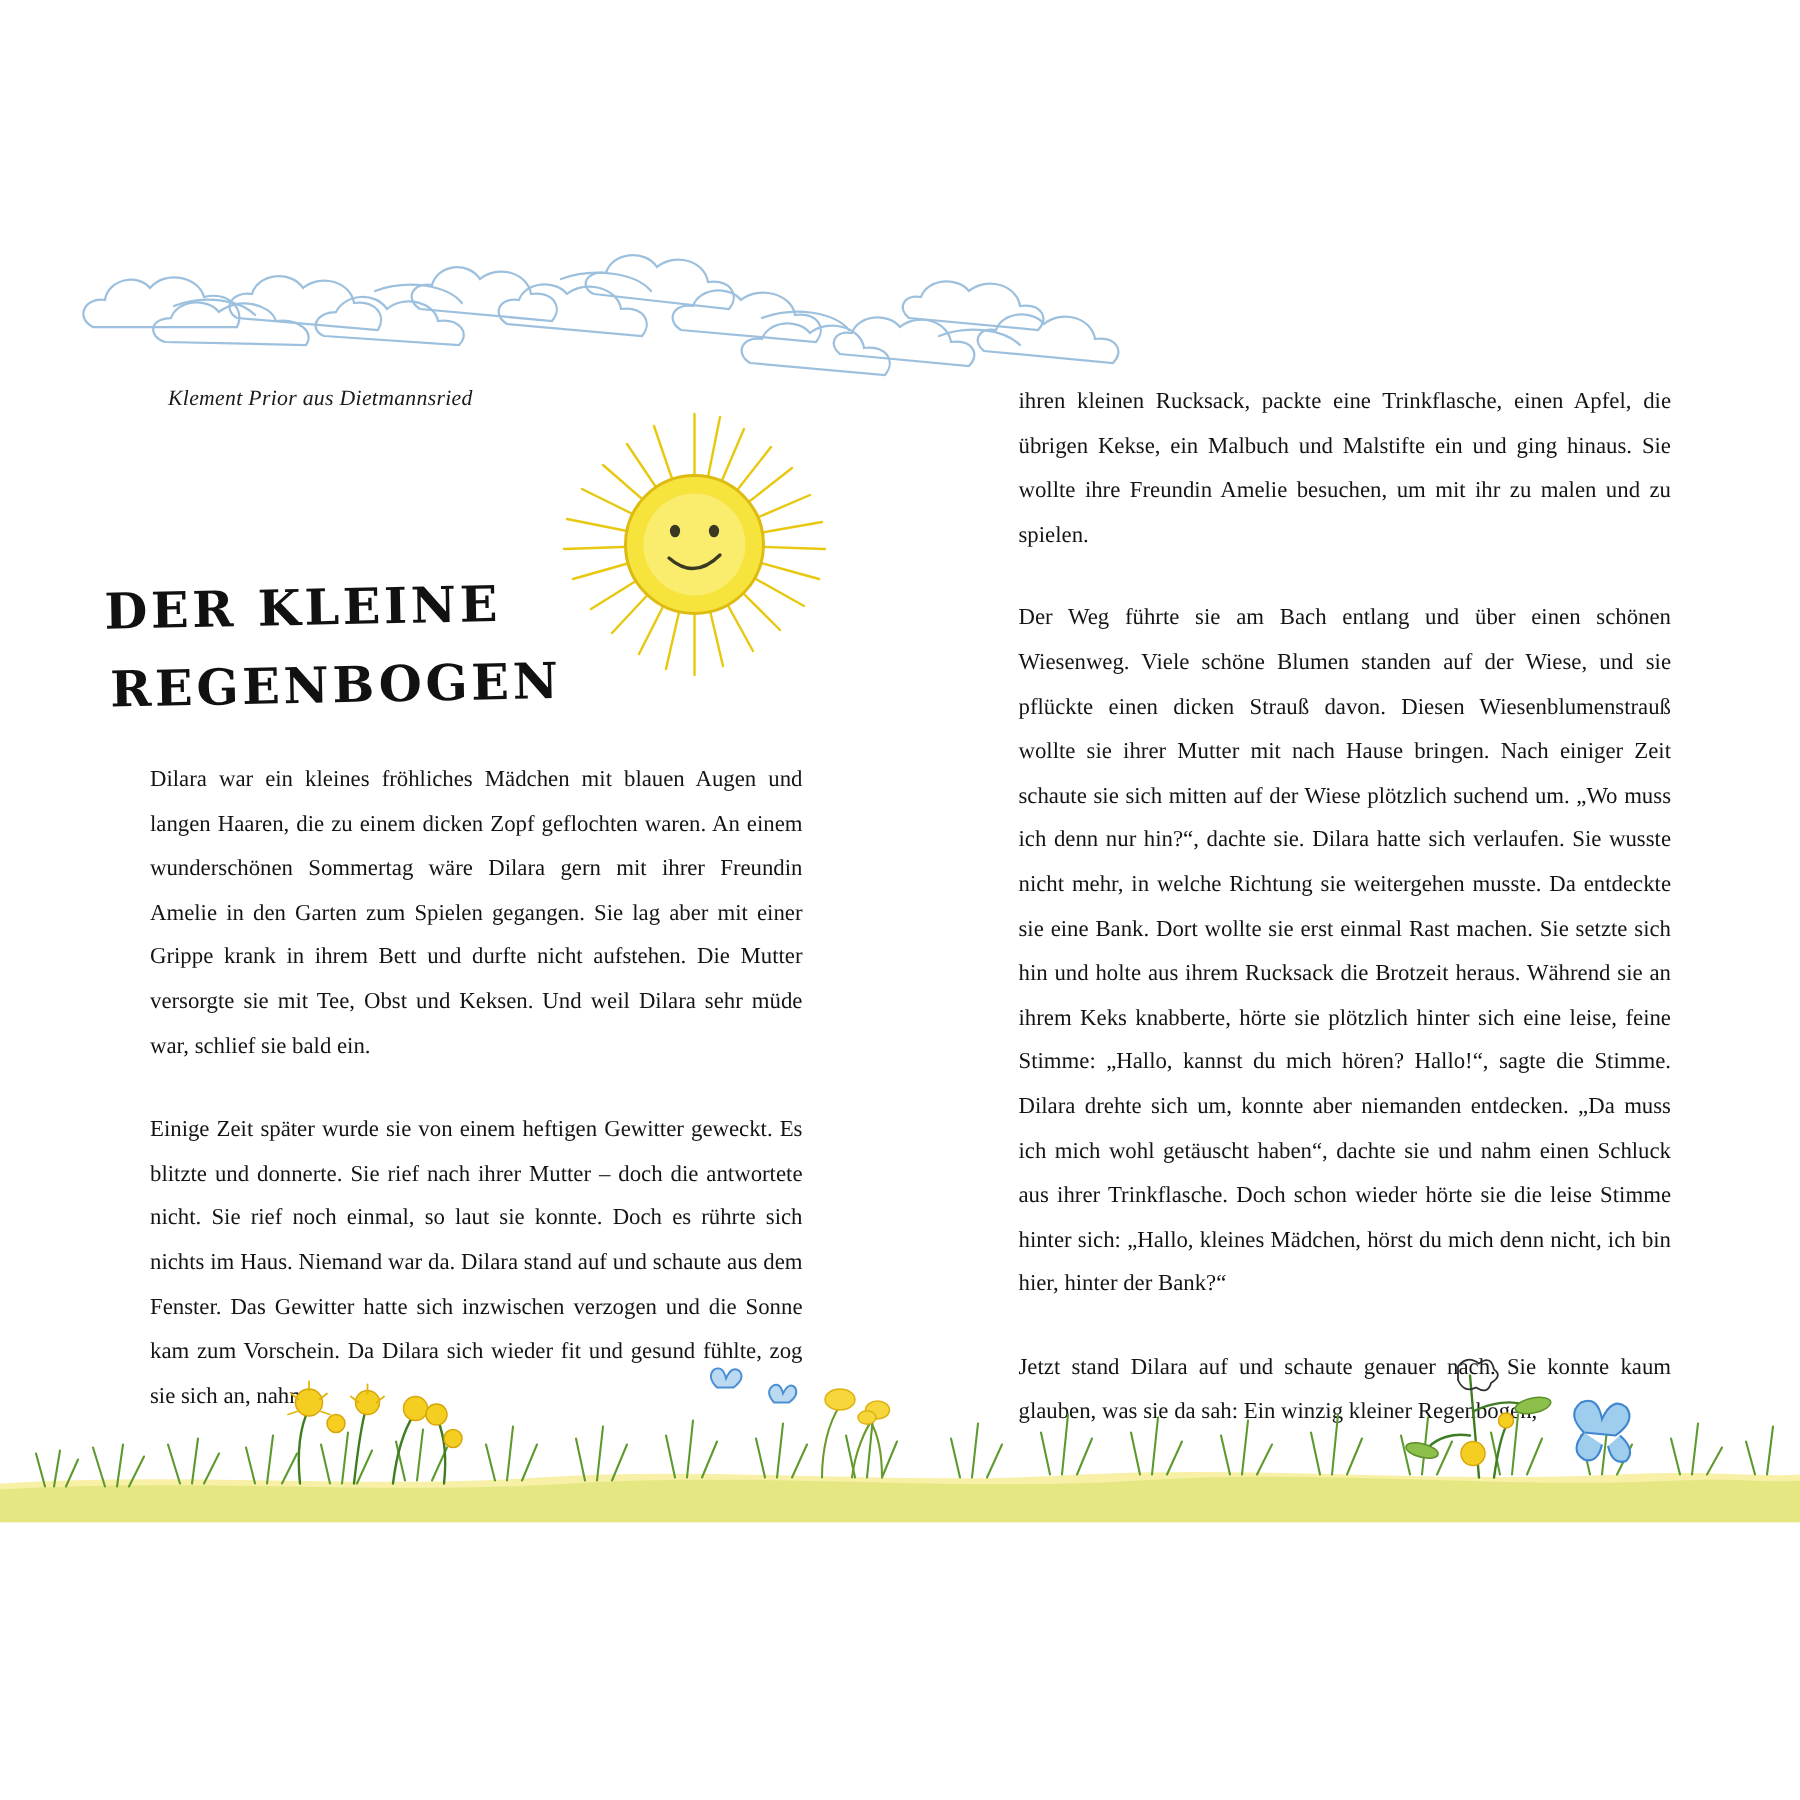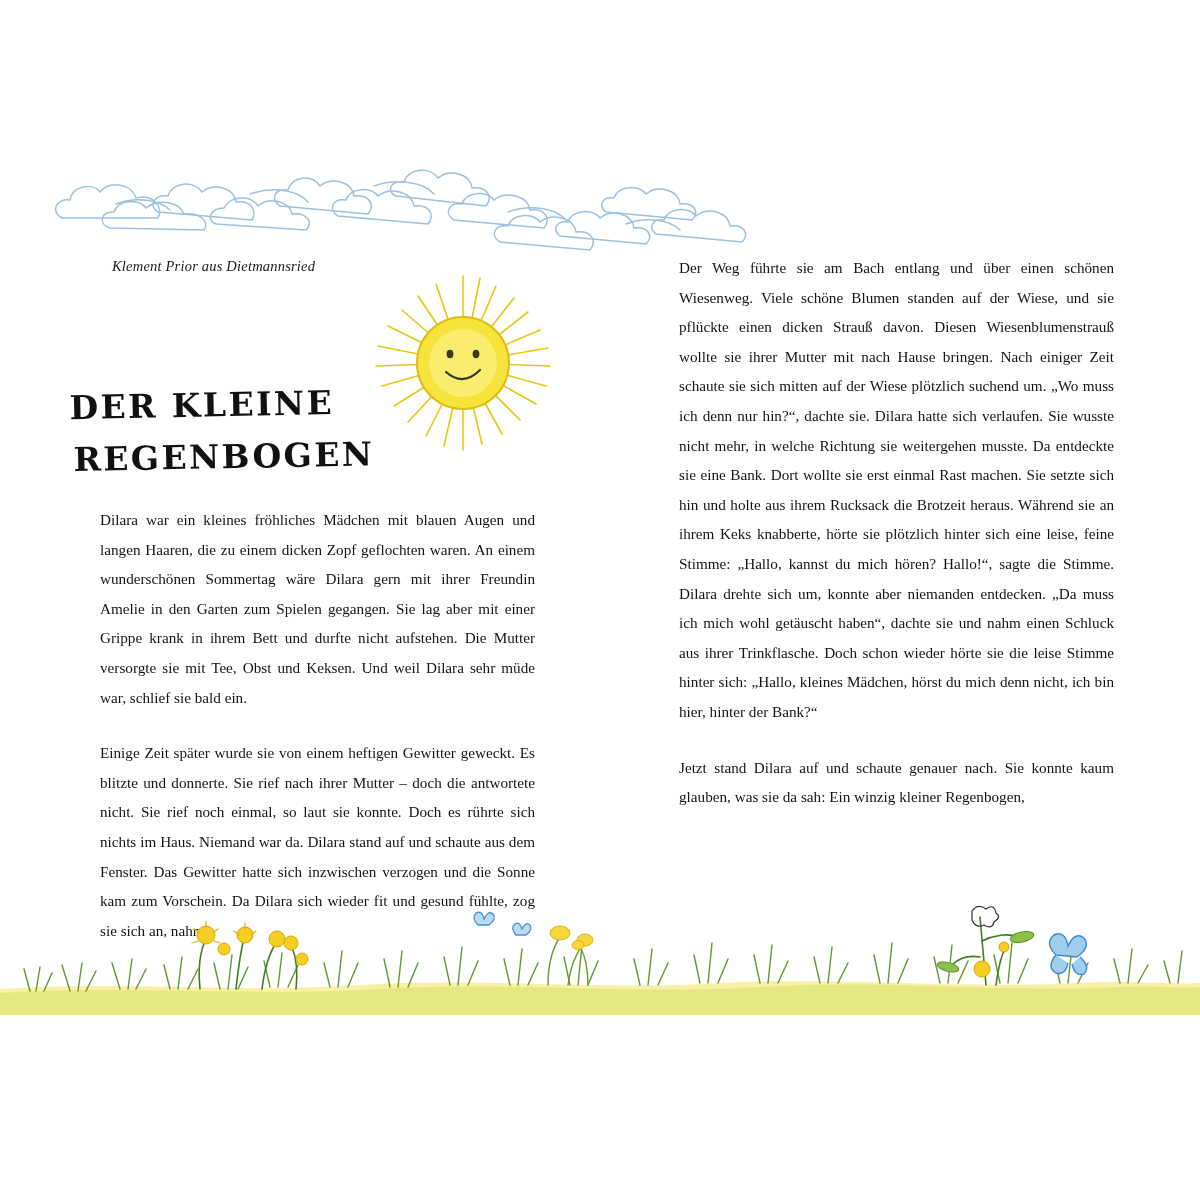--- a/index.html
+++ b/index.html
@@ -180,20 +180,21 @@
     <span>Der kleine</span>
     <span class="line2">Regenbogen</span>
   </h1>
 
   <div class="col col-left">
     <p>Dilara war ein kleines fröhliches Mädchen mit blauen Augen und langen Haaren, die zu einem dicken Zopf geflochten waren. An einem wunderschönen Sommertag wäre Dilara gern mit ihrer Freundin Amelie in den Garten zum Spielen gegangen. Sie lag aber mit einer Grippe krank in ihrem Bett und durfte nicht aufstehen. Die Mutter versorgte sie mit Tee, Obst und Keksen. Und weil Dilara sehr müde war, schlief sie bald ein.</p>
     <p>Einige Zeit später wurde sie von einem heftigen Gewitter geweckt. Es blitzte und donnerte. Sie rief nach ihrer Mutter – doch die antwortete nicht. Sie rief noch einmal, so laut sie konnte. Doch es rührte sich nichts im Haus. Niemand war da. Dilara stand auf und schaute aus dem Fenster. Das Gewitter hatte sich inzwischen verzogen und die Sonne kam zum Vorschein. Da Dilara sich wieder fit und gesund fühlte, zog sie sich an, nahm</p>
   </div>
 
   <div class="col col-right">
+    <p>ihren kleinen Rucksack, packte eine Trinkflasche, einen Apfel, die übrigen Kekse, ein Malbuch und Malstifte ein und ging hinaus. Sie wollte ihre Freundin Amelie besuchen, um mit ihr zu malen und zu spielen.</p>
     <p>Der Weg führte sie am Bach entlang und über einen schönen Wiesenweg. Viele schöne Blumen standen auf der Wiese, und sie pflückte einen dicken Strauß davon. Diesen Wiesenblumenstrauß wollte sie ihrer Mutter mit nach Hause bringen. Nach einiger Zeit schaute sie sich mitten auf der Wiese plötzlich suchend um. „Wo muss ich denn nur hin?“, dachte sie. Dilara hatte sich verlaufen. Sie wusste nicht mehr, in welche Richtung sie weitergehen musste. Da entdeckte sie eine Bank. Dort wollte sie erst einmal Rast machen. Sie setzte sich hin und holte aus ihrem Rucksack die Brotzeit heraus. Während sie an ihrem Keks knabberte, hörte sie plötzlich hinter sich eine leise, feine Stimme: „Hallo, kannst du mich hören? Hallo!“, sagte die Stimme. Dilara drehte sich um, konnte aber niemanden entdecken. „Da muss ich mich wohl getäuscht haben“, dachte sie und nahm einen Schluck aus ihrer Trinkflasche. Doch schon wieder hörte sie die leise Stimme hinter sich: „Hallo, kleines Mädchen, hörst du mich denn nicht, ich bin hier, hinter der Bank?“</p>
     <p>Jetzt stand Dilara auf und schaute genauer nach. Sie konnte kaum glauben, was sie da sah: Ein winzig kleiner Regenbogen,</p>
   </div>
 
   <div class="meadow">
     <svg width="1200" height="130" viewBox="0 0 1200 130" preserveAspectRatio="none">
 
       <path d="M0 104 C120 96 240 108 360 100 C480 92 600 106 720 98 C840 92 960 104 1080 98 C1140 95 1170 100 1200 98 L1200 130 L0 130 Z" fill="#f2e45c" opacity="0.55"></path>
       <path d="M0 108 C130 100 250 112 380 104 C510 96 630 110 760 102 C890 94 1000 108 1120 102 C1160 100 1180 104 1200 102 L1200 130 L0 130 Z" fill="#d9e26a" opacity="0.6"></path>
       <g stroke="#5c9a2e" stroke-width="1.4" stroke-linecap="round" fill="none">

